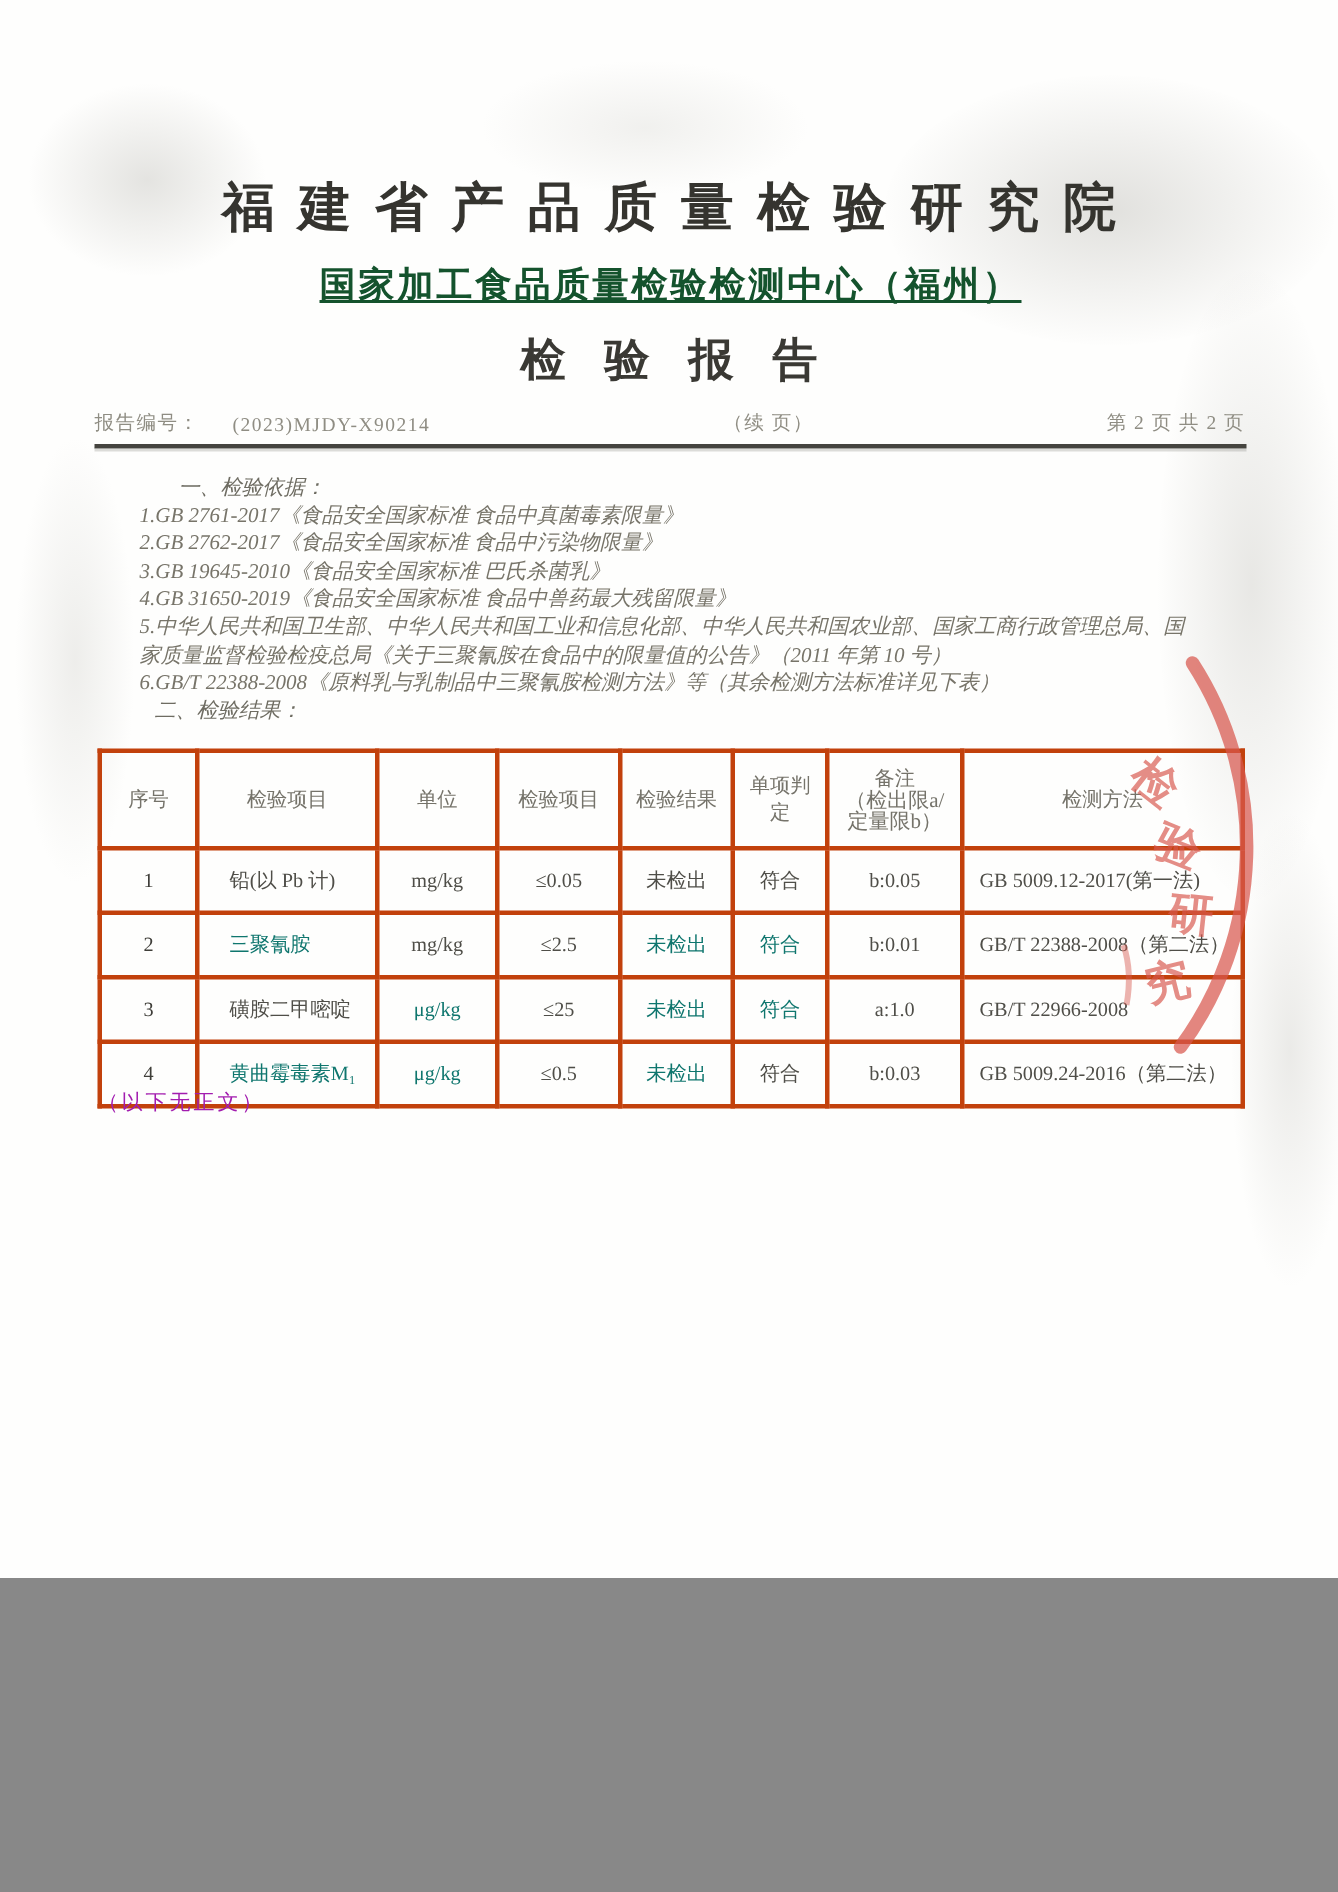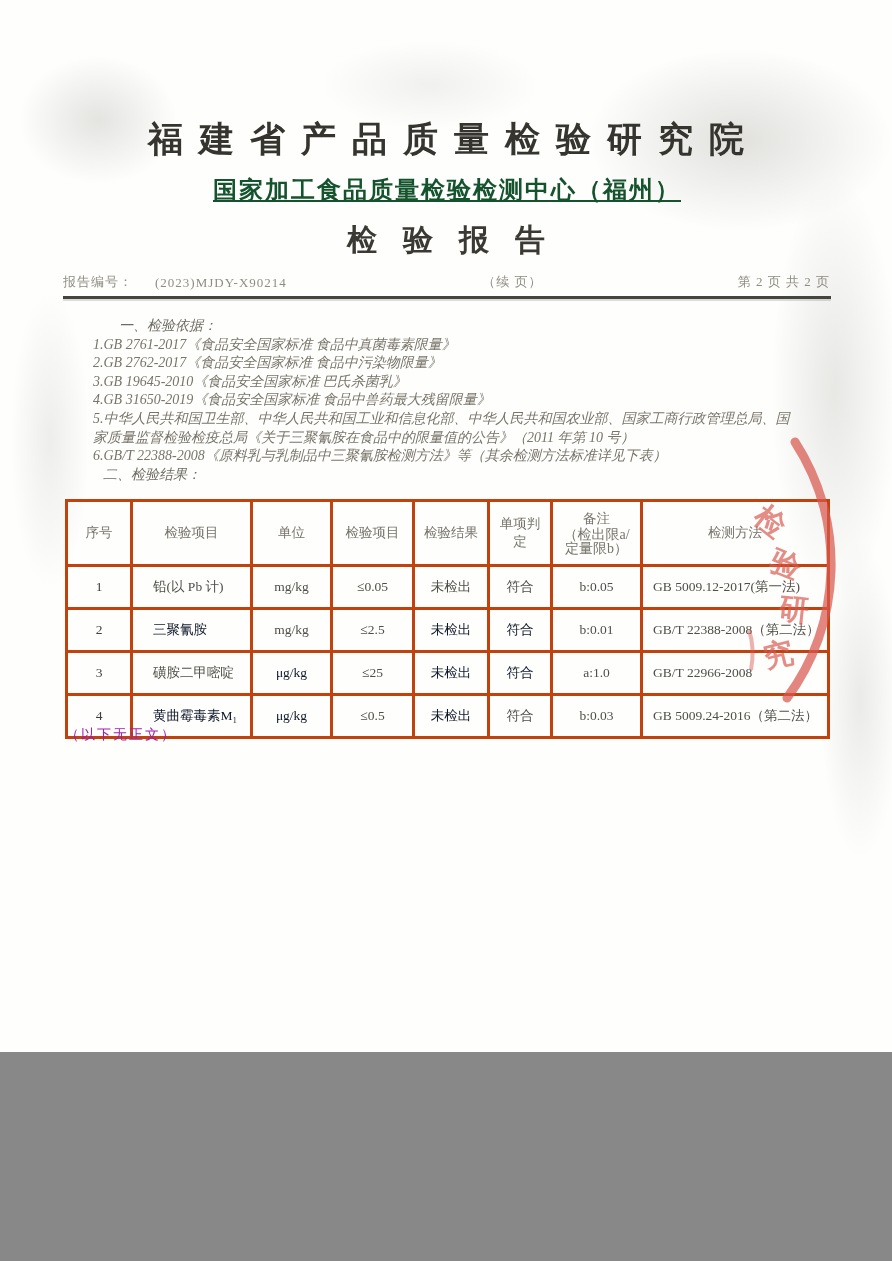--- a/index.html
+++ b/index.html
@@ -75,21 +75,21 @@
     padding:2px 4px;text-align:center;vertical-align:middle;
     overflow:hidden;
   }
   .tbl thead th{
     height:58px;font-weight:normal;color:#75736a;font-size:13.5px;
   }
   .tbl tbody td{height:36px;}
   .tbl .c-item{text-align:left;padding-left:20px;}
   .tbl .c-method{text-align:left;padding-left:10px;}
   .tbl .num{color:#3f3e39;}
-  .faded{color:#0f172a;}
+  .faded{color:#0f766e;}
   .remark-sub{font-size:14px;line-height:14px;}
 
   .end-note{
     position:absolute;left:65px;top:726px;width:762px;
     text-align:left;font-size:14px;color:#a21caf;letter-spacing:2px;
   }
 
   
   .seal{position:absolute;left:0;top:0;pointer-events:none;}
 </style>

